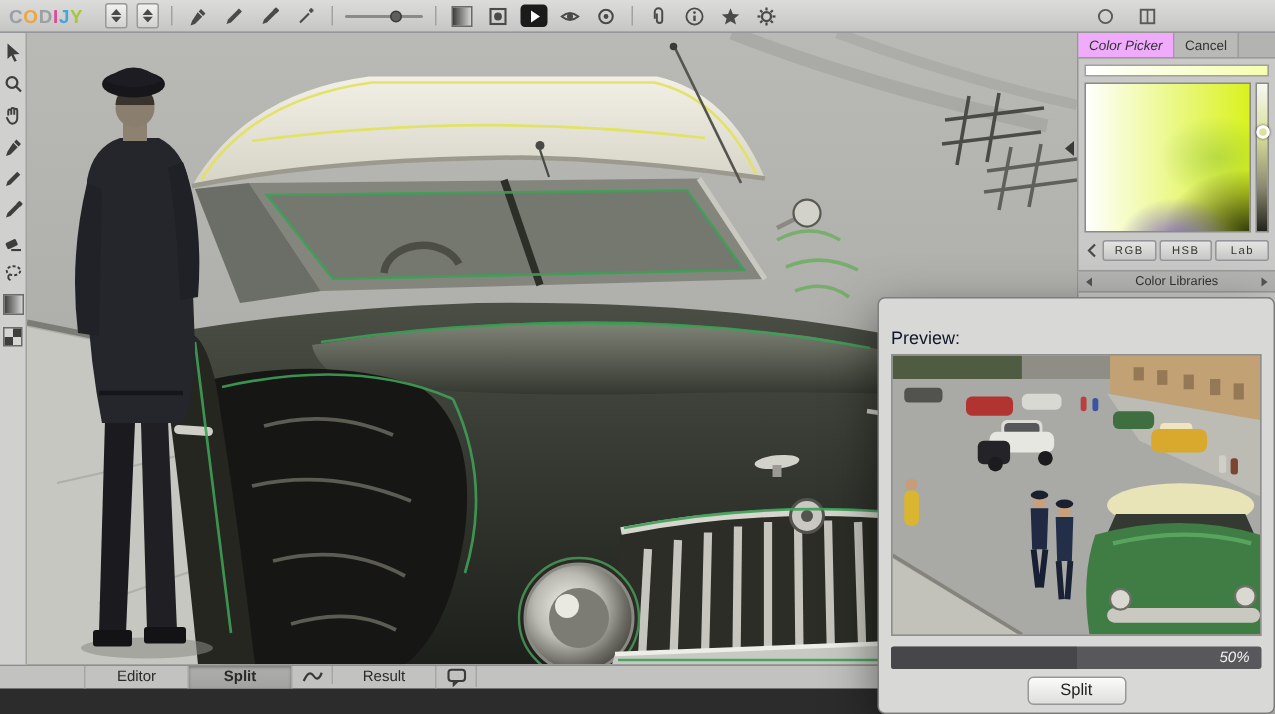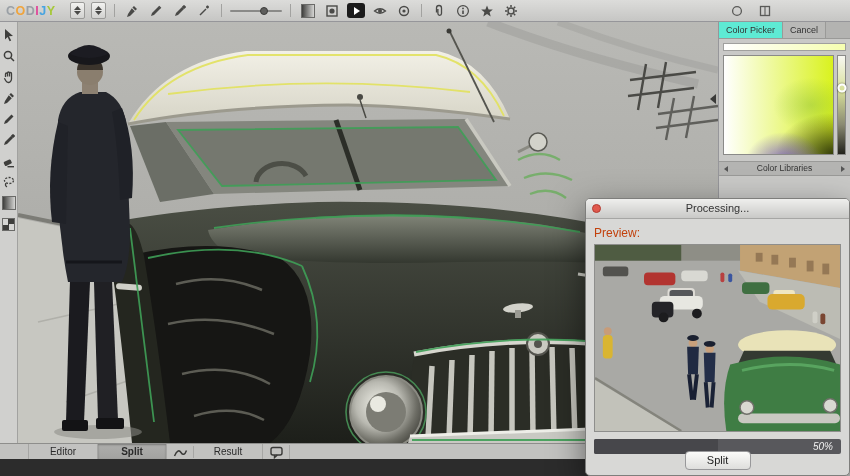--- a/index.html
+++ b/index.html
@@ -44,21 +44,21 @@
   .collapse-handle{position:absolute;left:710px;top:94px;width:0;height:0;z-index:6;
                    border-top:5px solid transparent;border-bottom:5px solid transparent;
                    border-right:6px solid #3a3a38;}
 
   
   .panel{position:absolute;left:718px;top:22px;width:132px;height:454px;box-sizing:border-box;
          background:#c9c9c7;border-left:1px solid #96969a;z-index:4;}
   .panel-tabs{display:flex;height:16px;border-bottom:1px solid #9a9a98;background:#b3b3b1;}
   .panel-tab{font-size:9px;line-height:16px;padding:0 7px;color:#333;background:#b9b9b7;
              border-right:1px solid #9a9a98;white-space:nowrap;}
-  .panel-tab.active{background:#5eead4;}
+  .panel-tab.active{background:#f0abfc;font-style:italic;}
   .mini-strip{margin:4px 4px 0;height:6px;border:1px solid #a0a09e;
               background:linear-gradient(90deg,#ffffff,#f6ffb0);}
   .grad-row{display:flex;margin:4px 4px 0;gap:3px;height:100px;}
   .grad-square{flex:1;border:1px solid #8a8a88;box-sizing:border-box;background:
       radial-gradient(ellipse 55% 50% at 55% 110%, rgba(110,80,200,.9), rgba(110,80,200,0) 65%),
       radial-gradient(ellipse 75% 60% at 100% 100%, rgba(24,30,8,.85), rgba(24,30,8,0) 70%),
       radial-gradient(ellipse 50% 40% at 80% 50%, rgba(110,170,50,.35), rgba(110,170,50,0) 70%),
       linear-gradient(90deg,#ffffff,#d9f21e);}
   .grad-slider{width:9px;border:1px solid #8a8a88;box-sizing:border-box;position:relative;
       background:linear-gradient(#f8f8f2,#d8e09a 35%,#8a8a72 70%,#23231c);}
@@ -78,38 +78,38 @@
       border-bottom:1px solid #9a9a98;font-size:8.5px;line-height:13px;text-align:center;
       color:#333;position:relative;}
   .libs .arr{position:absolute;top:4px;width:0;height:0;border-top:3px solid transparent;
       border-bottom:3px solid transparent;}
   .libs .arr.l{left:5px;border-right:4px solid #555;}
   .libs .arr.r{right:5px;border-left:4px solid #555;}
 
   
   .bottombar{position:absolute;left:0;top:443px;width:850px;height:33px;z-index:3;}
   .bb-tabs{height:16px;background:#c2c2c0;border-top:1px solid #8e8e8c;display:flex;
-           align-items:center;padding-left:28px;box-sizing:border-box;}
+           align-items:flex-start;padding-left:56px;box-sizing:border-box;}
   .bb-tab{min-width:52px;text-align:center;font-size:10px;line-height:15px;color:#2a2a2a;
           border-right:1px solid #a6a6a4;padding:0 8px;}
   .bb-tab:first-child{border-left:1px solid #a6a6a4;}
   .bb-tab.active{background:linear-gradient(#aeaeac,#a2a2a0);box-shadow:inset 0 1px 2px rgba(0,0,0,.3);font-weight:bold;}
   .bb-ico{width:26px;display:flex;align-items:center;justify-content:center;border-right:1px solid #a6a6a4;}
   .bb-dark{height:17px;background:#2c2c2c;}
 
   
   .dialog{position:absolute;left:585px;top:198px;width:265px;height:278px;box-sizing:border-box;
           background:#d8d8d6;border:1px solid #7e7e7c;border-radius:5px;z-index:10;
           box-shadow:0 12px 34px rgba(0,0,0,.5);}
   .dlg-title{height:19px;background:linear-gradient(#efefed,#c9c9c7);border-bottom:1px solid #a6a6a4;
              border-radius:4px 4px 0 0;position:relative;text-align:center;font-size:11px;
              line-height:19px;color:#333;}
   .dlg-close{position:absolute;left:6px;top:5px;width:9px;height:9px;border-radius:50%;
              background:#e0584c;border:1px solid #b23c32;box-sizing:border-box;}
-  .dlg-label{margin:7px 0 4px 8px;font-size:12px;color:#c2410c;}
+  .dlg-label{margin:19px 0 4px 8px;font-size:12px;color:#0f172a;}
   .dlg-preview{margin:0 8px;height:186px;border:1px solid #8e8e8c;background:#a6a6a2;overflow:hidden;}
   .dlg-preview svg{display:block;width:100%;height:100%;}
   .dlg-progress{margin:7px 8px 0;height:15px;background:#58585c;border-radius:2px;position:relative;overflow:hidden;font-style:italic;}
   .dlg-progress .fill{height:100%;background:#47474b;}
   .dlg-progress .txt{position:absolute;right:8px;top:0;line-height:15px;font-size:10px;color:#f2f2f2;}
   .dlg-cancel{position:absolute;left:50%;transform:translateX(-50%);bottom:5px;width:66px;height:19px;
       background:linear-gradient(#fbfbf9,#dededc);border:1px solid #98989a;border-radius:4px;
       font-size:11px;line-height:17px;text-align:center;color:#222;box-sizing:border-box;}
 </style>
 </head>
@@ -442,20 +442,28 @@
       <span class="panel-tab active">Color Picker</span>
       <span class="panel-tab">Cancel</span>
     </div>
     <div class="mini-strip"></div>
     <div class="grad-row">
       <div class="grad-square"></div>
       <div class="grad-slider">
         <div class="grad-handle"></div>
       </div>
     </div>
+    <div class="modes-row">
+      <svg width="10" height="10" viewBox="0 0 10 10">
+          <path d="M7 1 L3 5 L7 9" fill="none" stroke="#4a4a48" stroke-width="1.5"></path>
+        </svg>
+      <span class="mode-btn">RGB</span>
+      <span class="mode-btn">HSB</span>
+      <span class="mode-btn">Lab</span>
+    </div>
     <div class="libs">
       <span class="arr l"></span>
       <span>Color Libraries</span>
       <span class="arr r"></span>
     </div>
   </aside>
 
   <footer class="bottombar">
     <div class="bb-tabs">
       <span class="bb-tab">Editor</span>
@@ -470,24 +478,20 @@
         <svg width="15" height="14" viewBox="0 0 15 14">
             <rect x="2" y="2.5" width="11" height="7.5" rx="2" fill="none" stroke="#3a3a38" stroke-width="1.4"></rect>
             <path d="M5.5 10 v2.6 l2.8 -2.6" fill="none" stroke="#3a3a38" stroke-width="1.4"></path>
           </svg>
       </span>
     </div>
     <div class="bb-dark"></div>
   </footer>
 
   <div class="dialog">
-    <div class="dlg-title">
-      <span class="dlg-close"></span>
-      <span>Processing...</span>
-    </div>
     <div class="dlg-label">Preview:</div>
     <div class="dlg-preview">
       <svg viewBox="0 0 250 190" preserveAspectRatio="none">
         <rect width="250" height="190" fill="#a9a9a5"></rect>
         <rect x="0" y="0" width="250" height="16" fill="#8e8e86"></rect>
         <rect x="0" y="0" width="88" height="16" fill="#4f5c42"></rect>
         <path d="M148,0 L250,0 L250,44 L148,26 Z" fill="#c2a274"></path>
         <g fill="#8a6e4e" opacity=".8">
           <rect x="164" y="8" width="7" height="9"></rect>
             <rect x="180" y="10" width="7" height="10"></rect>

